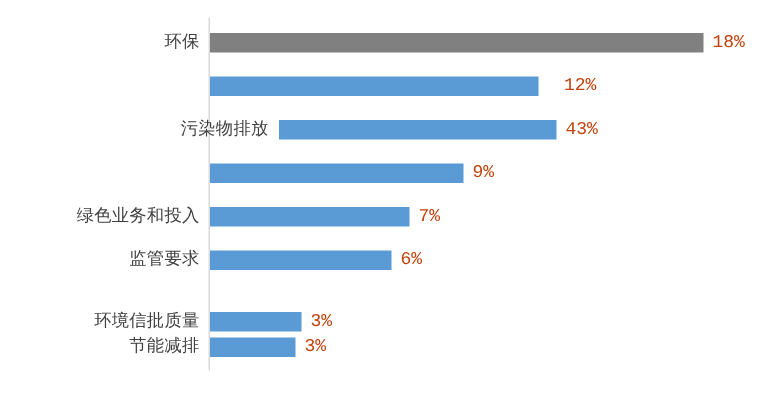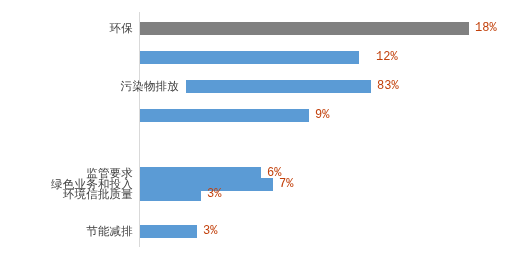--- a/index.html
+++ b/index.html
@@ -94,43 +94,43 @@
           <div class="bar-track" style="width: 219px;">
             <div class="bar" style="width: 219px; background: rgb(91, 155, 213);"></div>
           </div>
           <div class="val-label" style="left: 376px;">12%</div>
         </div>
         <div class="bar-row" style="top: 72px; margin-left: 46px;">
           <div class="cat-label">污染物排放</div>
           <div class="bar-track" style="width: 185px;">
             <div class="bar" style="width: 185px; background: rgb(91, 155, 213);"></div>
           </div>
-          <div class="val-label" style="left: 331px;">83%</div>
+          <div class="val-label" style="left: 331px;">43%</div>
         </div>
         <div class="bar-row" style="top: 101px;">
           <div class="bar-track" style="width: 169px;">
             <div class="bar" style="width: 169px; background: rgb(91, 155, 213);"></div>
           </div>
           <div class="val-label" style="left: 315px;">9%</div>
         </div>
-        <div class="bar-row" style="top: 130px; margin-top: 40px;">
+        <div class="bar-row" style="top: 130px;">
           <div class="cat-label">绿色业务和投入</div>
           <div class="bar-track" style="width: 133px;">
             <div class="bar" style="width: 133px; background: rgb(91, 155, 213);"></div>
           </div>
           <div class="val-label" style="left: 279px;">7%</div>
         </div>
         <div class="bar-row" style="top: 159px;">
           <div class="cat-label">监管要求</div>
           <div class="bar-track" style="width: 121px;">
             <div class="bar" style="width: 121px; background: rgb(91, 155, 213);"></div>
           </div>
           <div class="val-label" style="left: 267px;">6%</div>
         </div>
-        <div class="bar-row" style="top: 180px;">
+        <div class="bar-row" style="top: 200px;">
           <div class="cat-label">环境信批质量</div>
           <div class="bar-track" style="width: 61px;">
             <div class="bar" style="width: 61px; background: rgb(91, 155, 213);"></div>
           </div>
           <div class="val-label" style="left: 207px;">3%</div>
         </div>
         <div class="bar-row" style="top: 217px;">
           <div class="cat-label">节能减排</div>
           <div class="bar-track" style="width: 57px;">
             <div class="bar" style="width: 57px; background: rgb(91, 155, 213);"></div>

